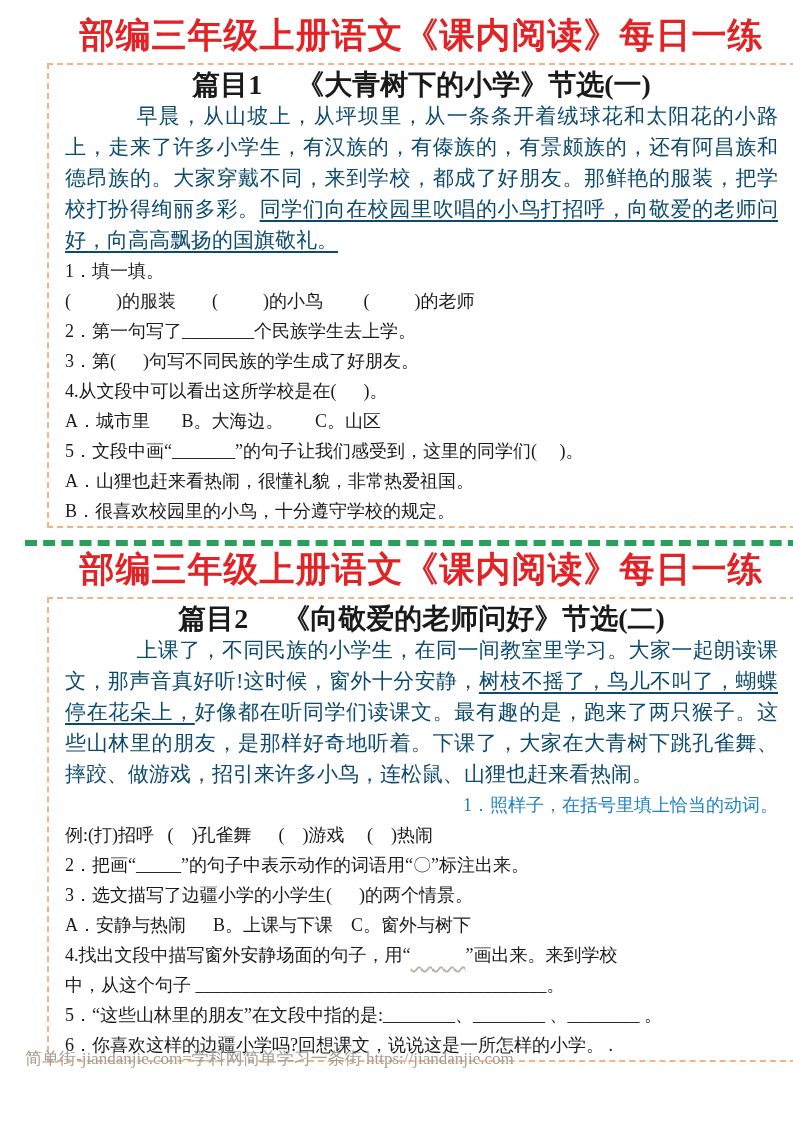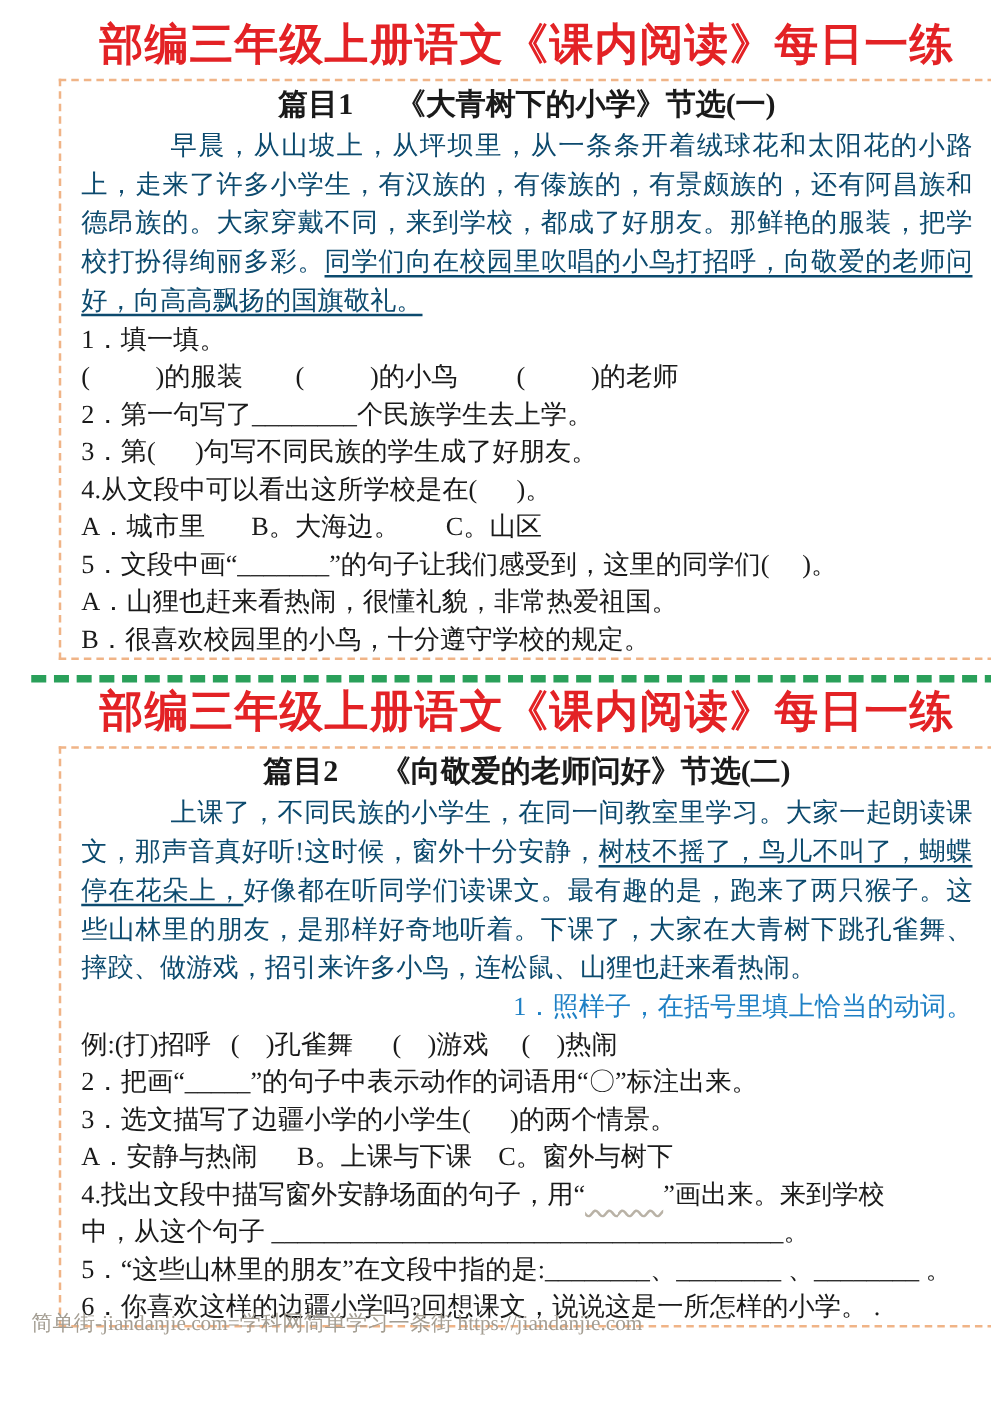--- a/index.html
+++ b/index.html
@@ -25,42 +25,42 @@
   .box{
     box-sizing:border-box;
     margin:5px 22px 0 22px;
     border:2px dashed #f0b487;
     padding:3px 16px 6px 16px;
     height:465px;
     overflow:hidden;
   }
   .section-heading{
     text-align:center;
-    font-size:24px;
+    font-size:28px;
     font-weight:bold;
     line-height:33px;
     white-space:pre-wrap;
   }
   .heading-gap{display:inline-block;width:34px;}
   .passage{
     margin:0;
     font-size:21px;
     line-height:31px;
     color:#0c4a6e;
     text-indent:3.4em;
     text-align:justify;
     white-space:pre-wrap;
   }
   .u{
     text-decoration:underline;
     text-underline-offset:4px;
     text-decoration-thickness:1.5px;
   }
   .q-line{
-    font-size:21px;
+    font-size:18px;
     line-height:30px;
     white-space:pre-wrap;
   }
   .q-line.blue{color:#1e80c5;text-align:right;}
   .wavy-blank{
     color:#b9b2a6;
     text-decoration:underline wavy;
     text-decoration-thickness:1.5px;
     text-underline-offset:5px;
     letter-spacing:1px;

